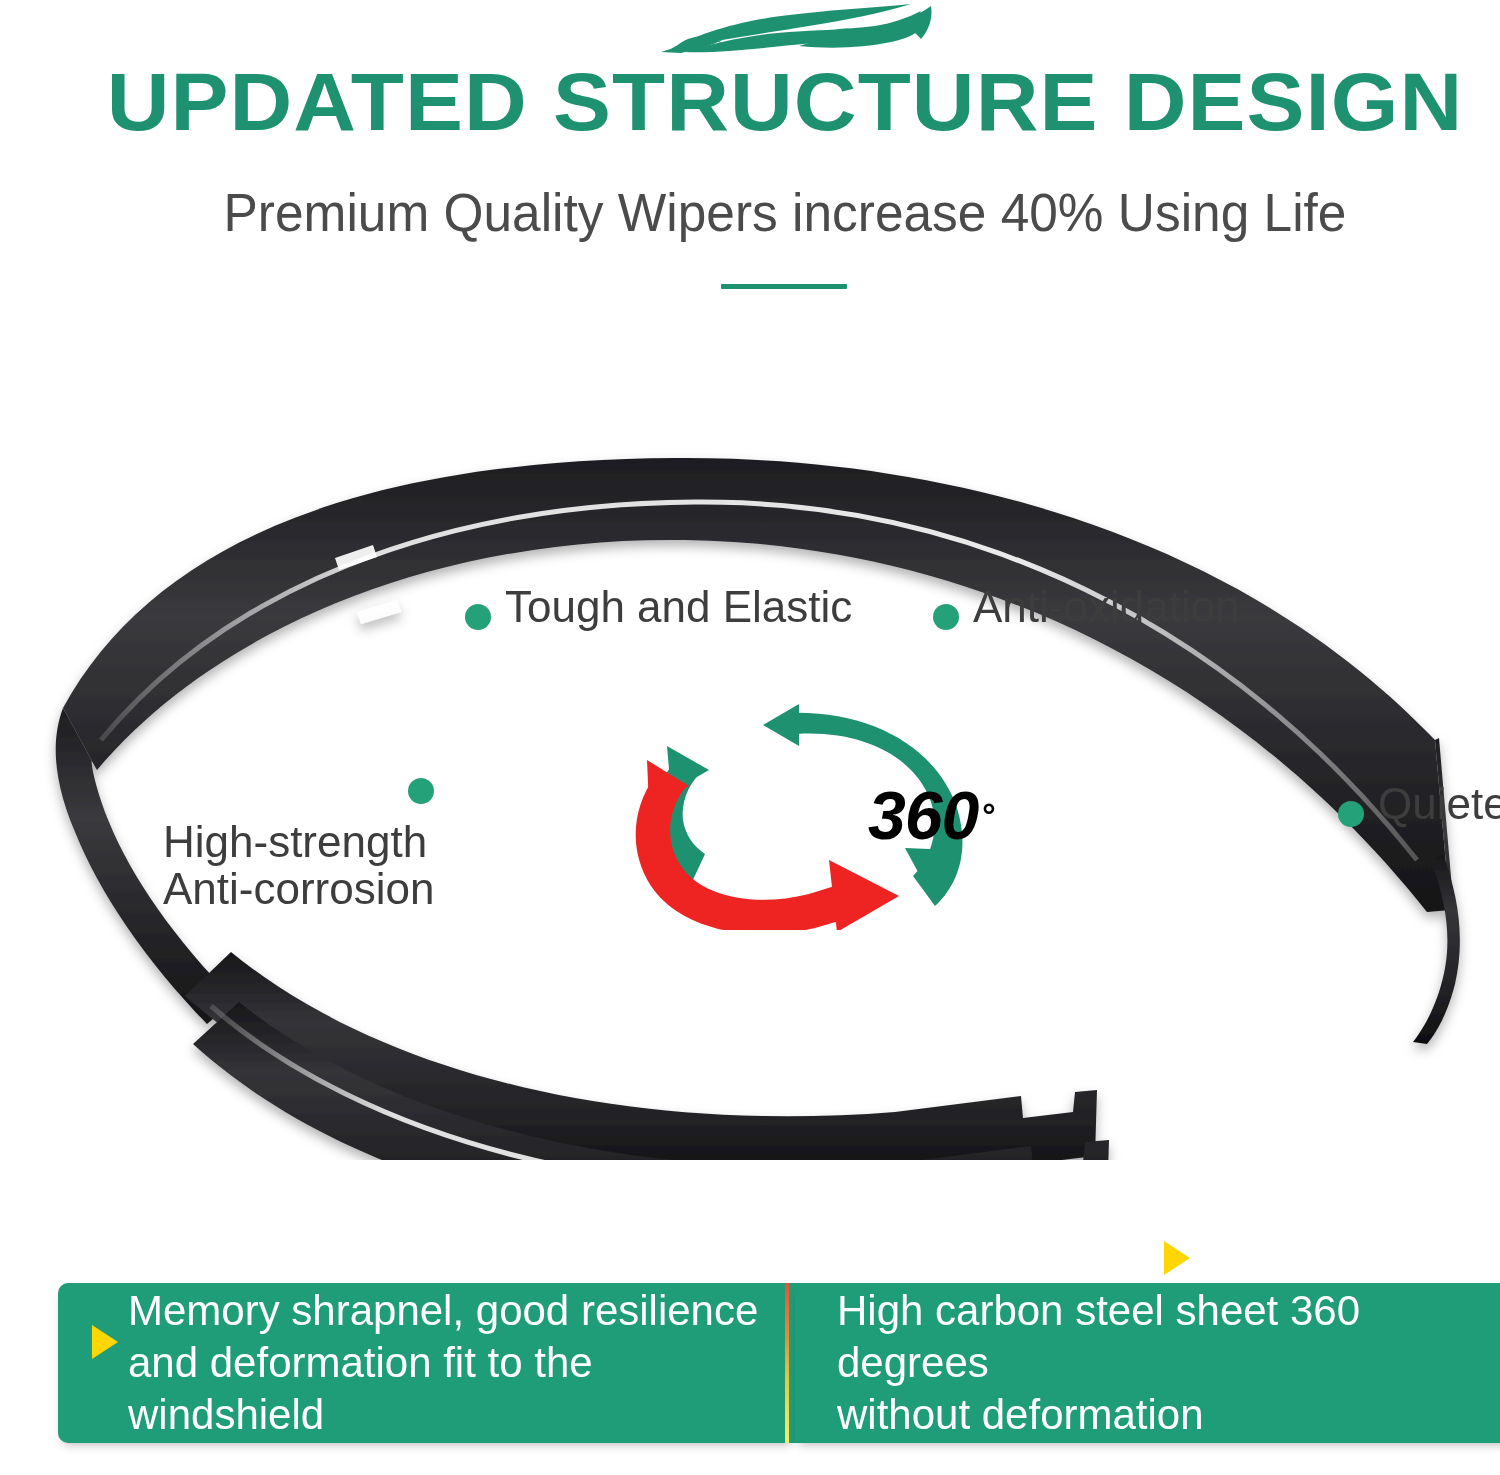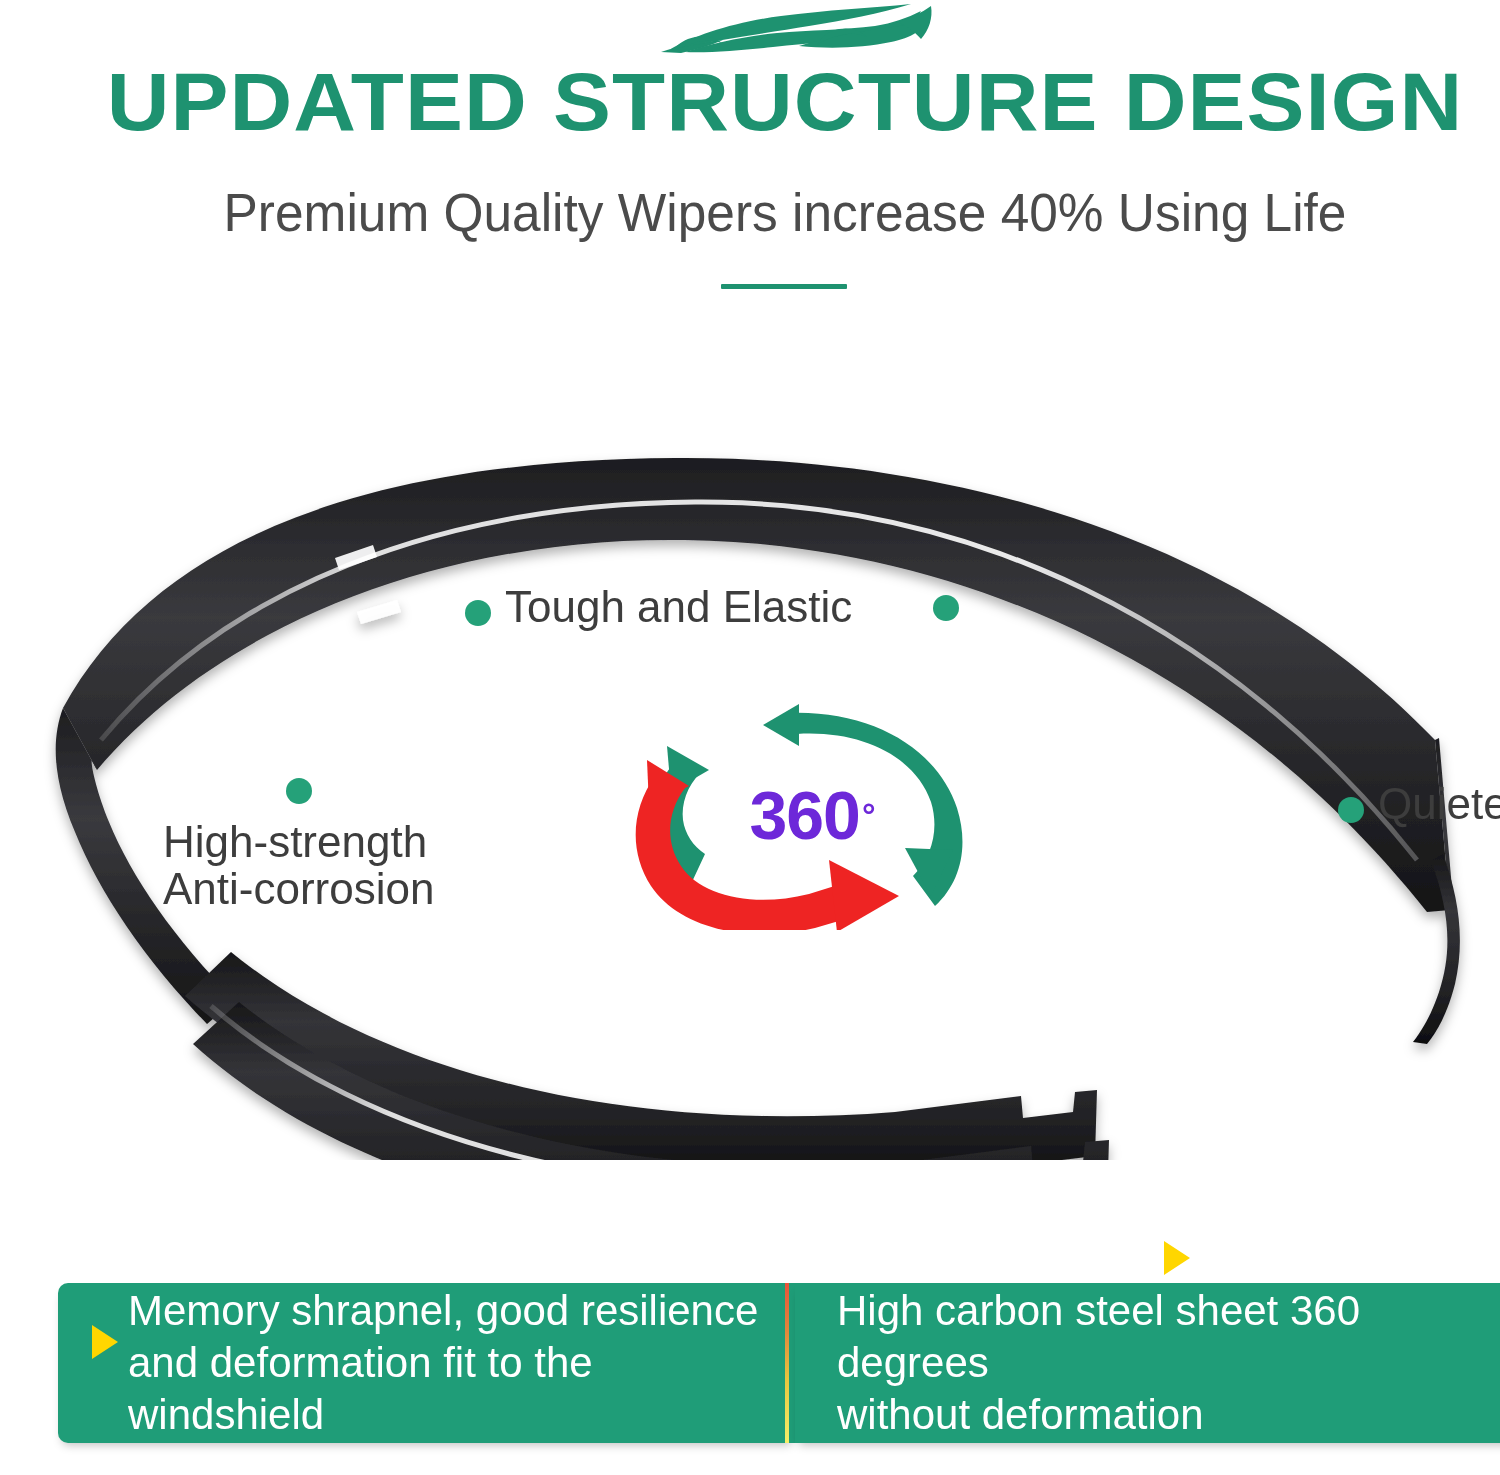--- a/index.html
+++ b/index.html
@@ -50,34 +50,35 @@
   .product{
     position:absolute;left:0px;top:440px;width:1500px;height:720px;
   }
 
   
   .badge360{
     position:absolute;left:578px;top:700px;width:380px;height:230px;
   }
   .badge360-text{
     position:absolute;left:0;top:0;width:380px;height:230px;
-    display:flex;align-items:center;justify-content:center;
+    display:flex;align-items:center;justify-content:flex-end;
     font-family:"Liberation Sans",sans-serif;
     font-weight:700;
     font-size:68px;
-    color:#6d28d9;
+    color:#000000;
     letter-spacing:-1px;
     padding-left:18px;
     box-sizing:border-box;
     pointer-events:none;
+    font-style:italic;
   }
   .badge360-text .deg{font-size:34px;vertical-align:super;margin-left:2px;}
 
   
-  .hotspot{position:absolute;display:flex;align-items:center;gap:14px;}
+  .hotspot{position:absolute;display:flex;align-items:flex-end;gap:14px;}
   .dot{
     width:26px;height:26px;border-radius:50%;
     background:#25a179;flex:0 0 auto;margin-top:12px;
   }
   .hotspot .txt{
     font-family:"Liberation Sans Narrow","Liberation Sans",sans-serif;
     font-weight:400;
     font-size:44px;
     line-height:47px;
     color:#3d3d3d;
@@ -304,20 +305,23 @@
 
   <div class="hotspot hs-tough">
     <span class="dot"></span>
     <span class="txt">
       <span>Tough and Elastic</span>
     </span>
   </div>
 
   <div class="hotspot hs-anti">
     <span class="dot"></span>
+    <span class="txt">
+      <span>Anti-oxidation</span>
+    </span>
   </div>
 
   <div class="hotspot hs-high">
     <span class="dot"></span>
     <span class="txt">
       <span>High-strength</span><br>
       <span>Anti-corrosion</span>
     </span>
   </div>
 

